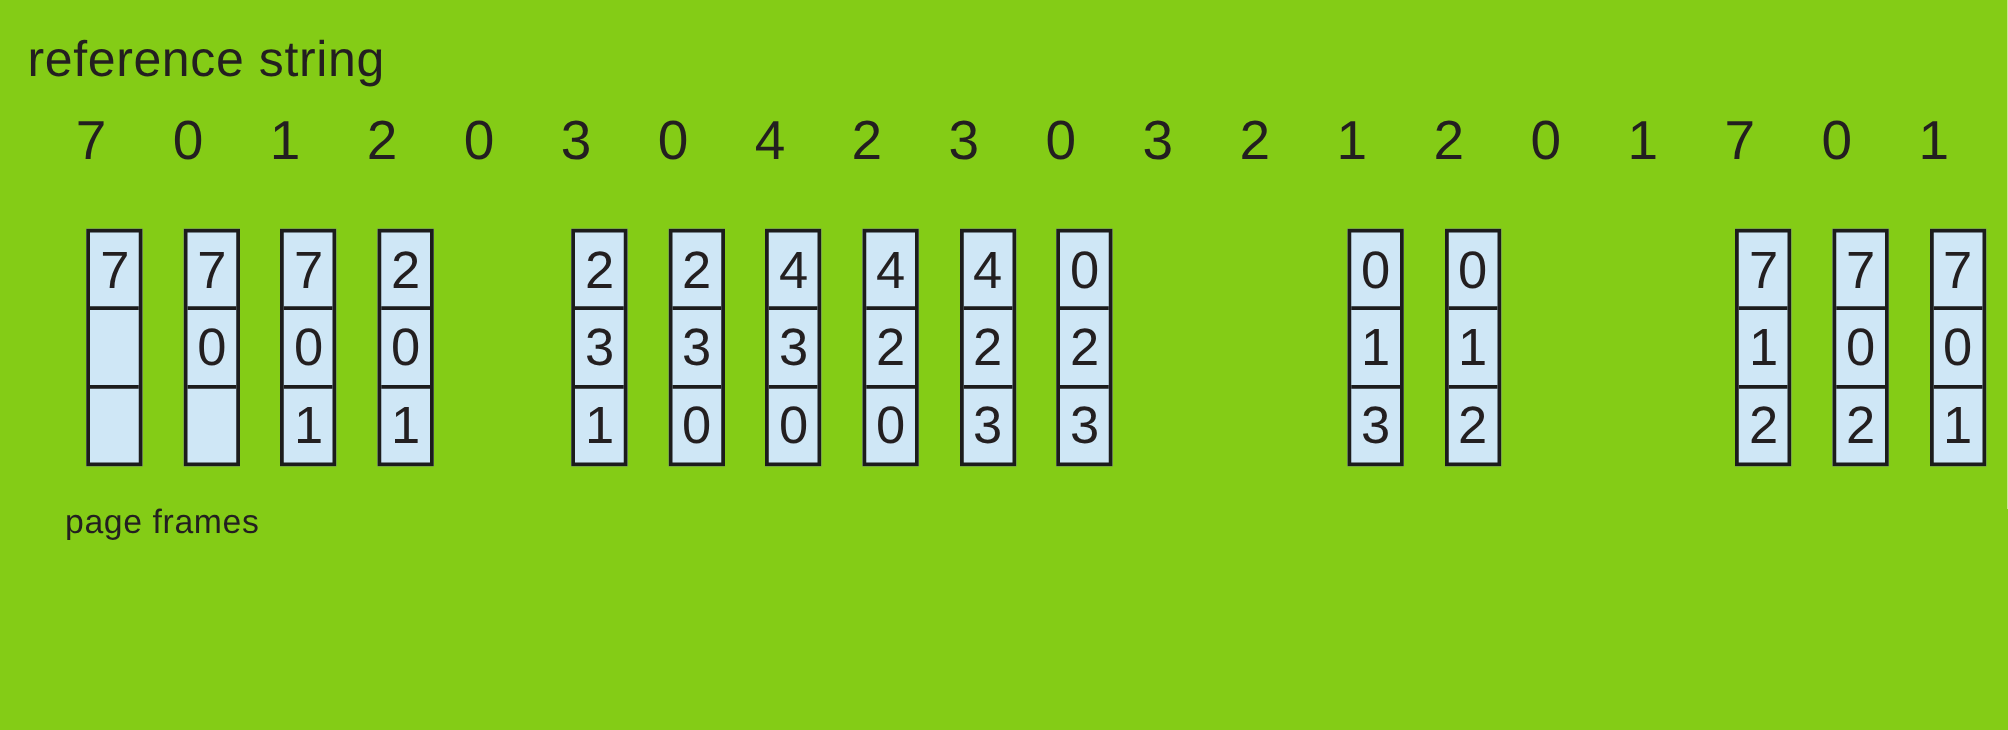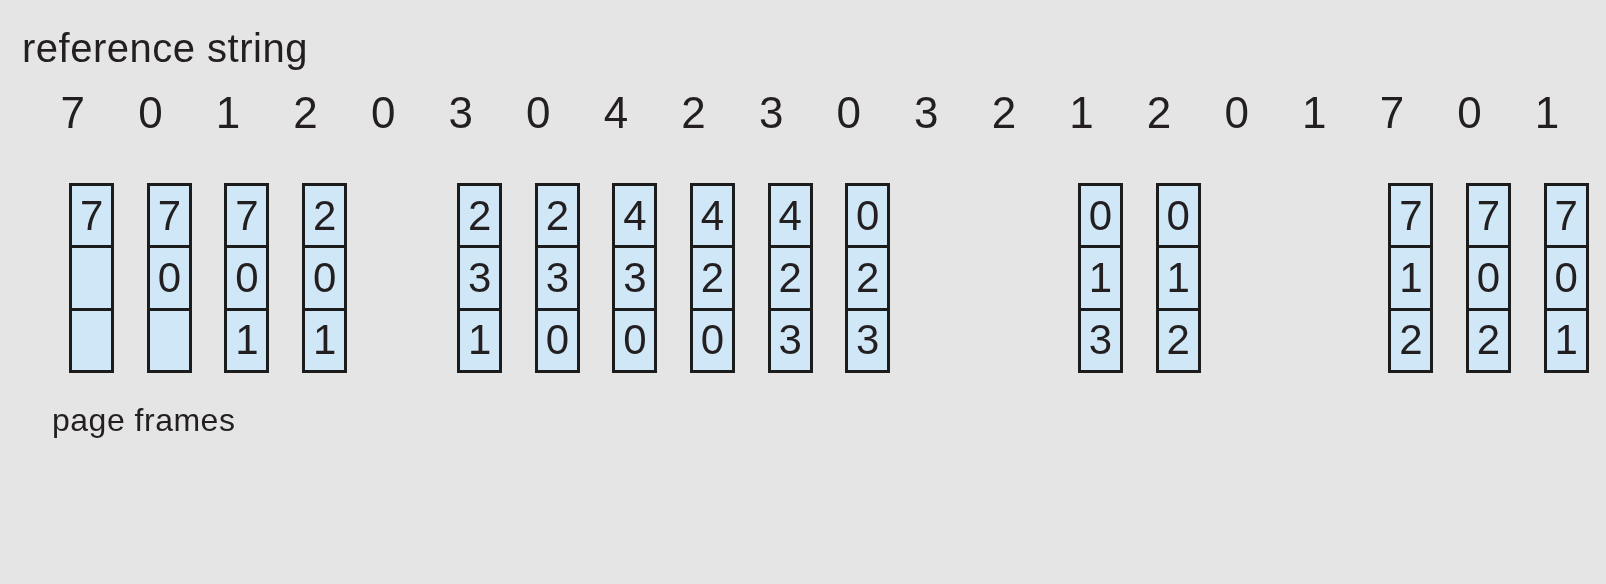--- a/index.html
+++ b/index.html
@@ -1,19 +1,19 @@
 <!DOCTYPE html>
 <html><head>
 <meta charset="utf-8">
 <style>
   html, body { margin:0; padding:0; background:#ffffff; }
   .figure {
     position:relative;
     width:1606px; height:584px;
-    background:#e5e5e5;
+    background:#84cc16;
     font-family:"Liberation Sans", sans-serif;
     color:var(--text, #231f20);
     overflow:hidden;
   }
   .ref-label {
     position:absolute; left:22px; top:26px;
     font-size:40px; letter-spacing:0.5px;
   }
   .ref-row {
     position:absolute; left:34px; top:90px;
@@ -40,21 +40,21 @@
     display:flex; flex-direction:column;
   }
   .cell {
     flex:1 1 0;
     display:flex; align-items:center; justify-content:center;
     font-size:42px;
   }
   .cell + .cell { border-top:3px solid var(--cell-border, #1c1c1c); }
   .frames-label {
     position:absolute; left:52px; top:402px;
-    font-size:32px; letter-spacing:0.5px;
+    font-size:27px; letter-spacing:0.5px;
   }
   .caption {
     position:absolute; left:0; top:516px; width:100%;
     text-align:center; font-size:36px;
   }
   .caption .cap-num { font-weight:bold; margin-right:24px; }
 </style>
 </head>
 <body>
 

